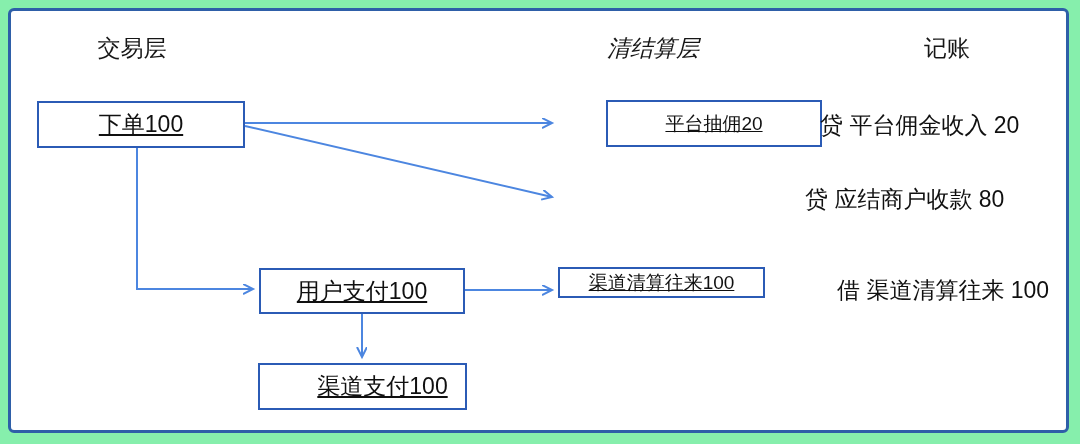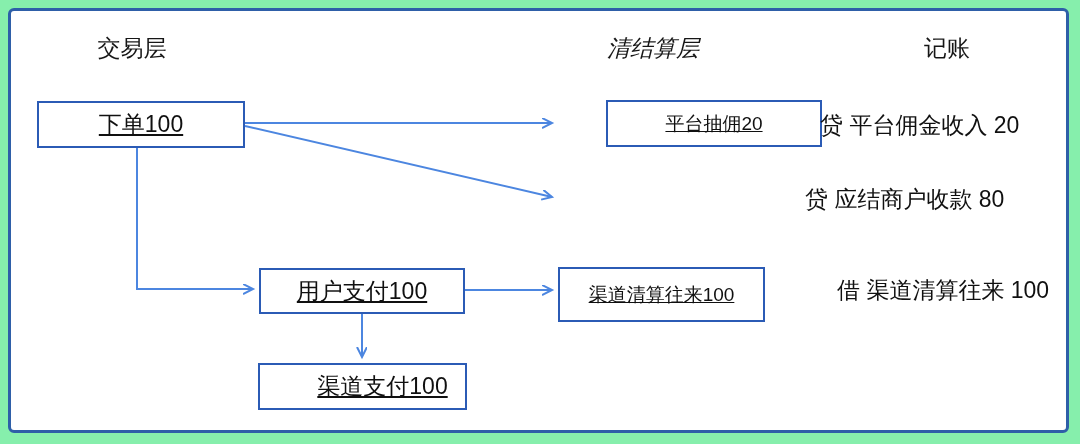--- a/index.html
+++ b/index.html
@@ -42,21 +42,21 @@
     align-items: center;
     justify-content: center;
     white-space: nowrap;
     color: #101010;
     text-decoration: underline;
   }
   .node-order            { left: 37px;  top: 101px; width: 208px; height: 47px; font-size: 23px; }
   .node-platform-fee     { left: 558px; top: 100px; width: 216px; height: 47px; font-size: 19px; margin-left: 48px; }
   .node-merchant-settle  { left: 558px; top: 177px; width: 209px; height: 45px; font-size: 19px; }
   .node-user-pay         { left: 259px; top: 268px; width: 206px; height: 46px; font-size: 23px; }
-  .node-channel-clearing { left: 558px; top: 267px; width: 207px; height: 55px; font-size: 19px; }
+  .node-channel-clearing { left: 558px; top: 267px; width: 207px; height: 31px; font-size: 19px; }
   .node-channel-pay      { left: 258px; top: 363px; width: 209px; height: 47px; font-size: 23px; padding-left: 40px; }
 
   .ledger {
     position: absolute;
     transform: translateY(-50%);
     font-size: 23px;
     white-space: nowrap;
     color: #101010;
   }
   .ledger-1 { left: 805px; top: 125px; margin-left: 15px; }

